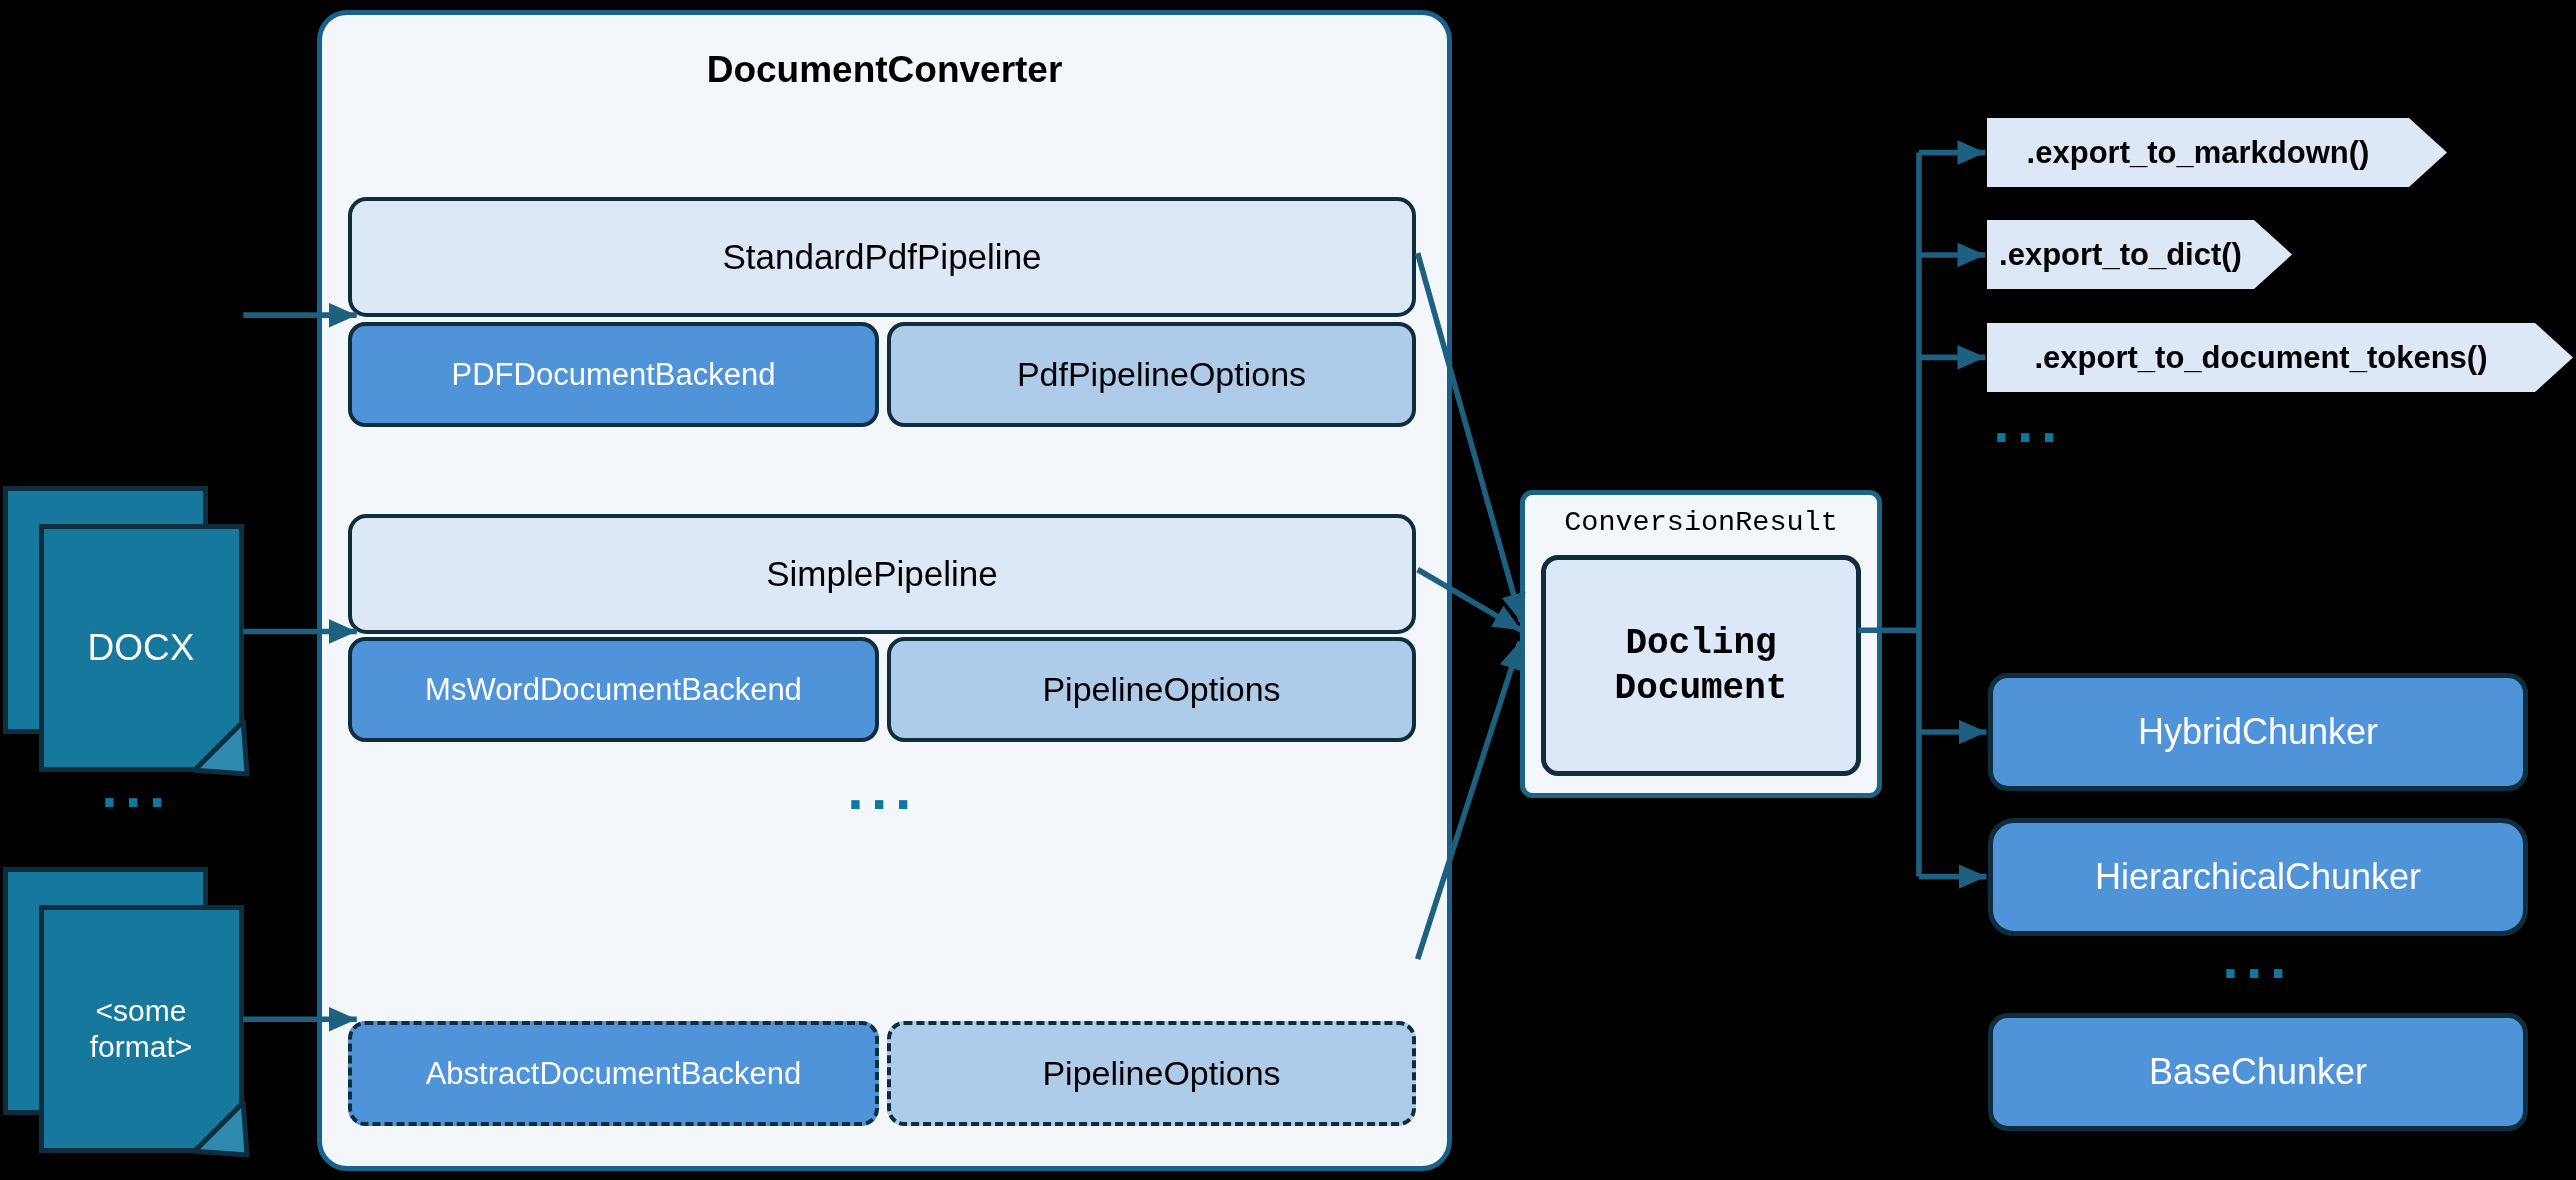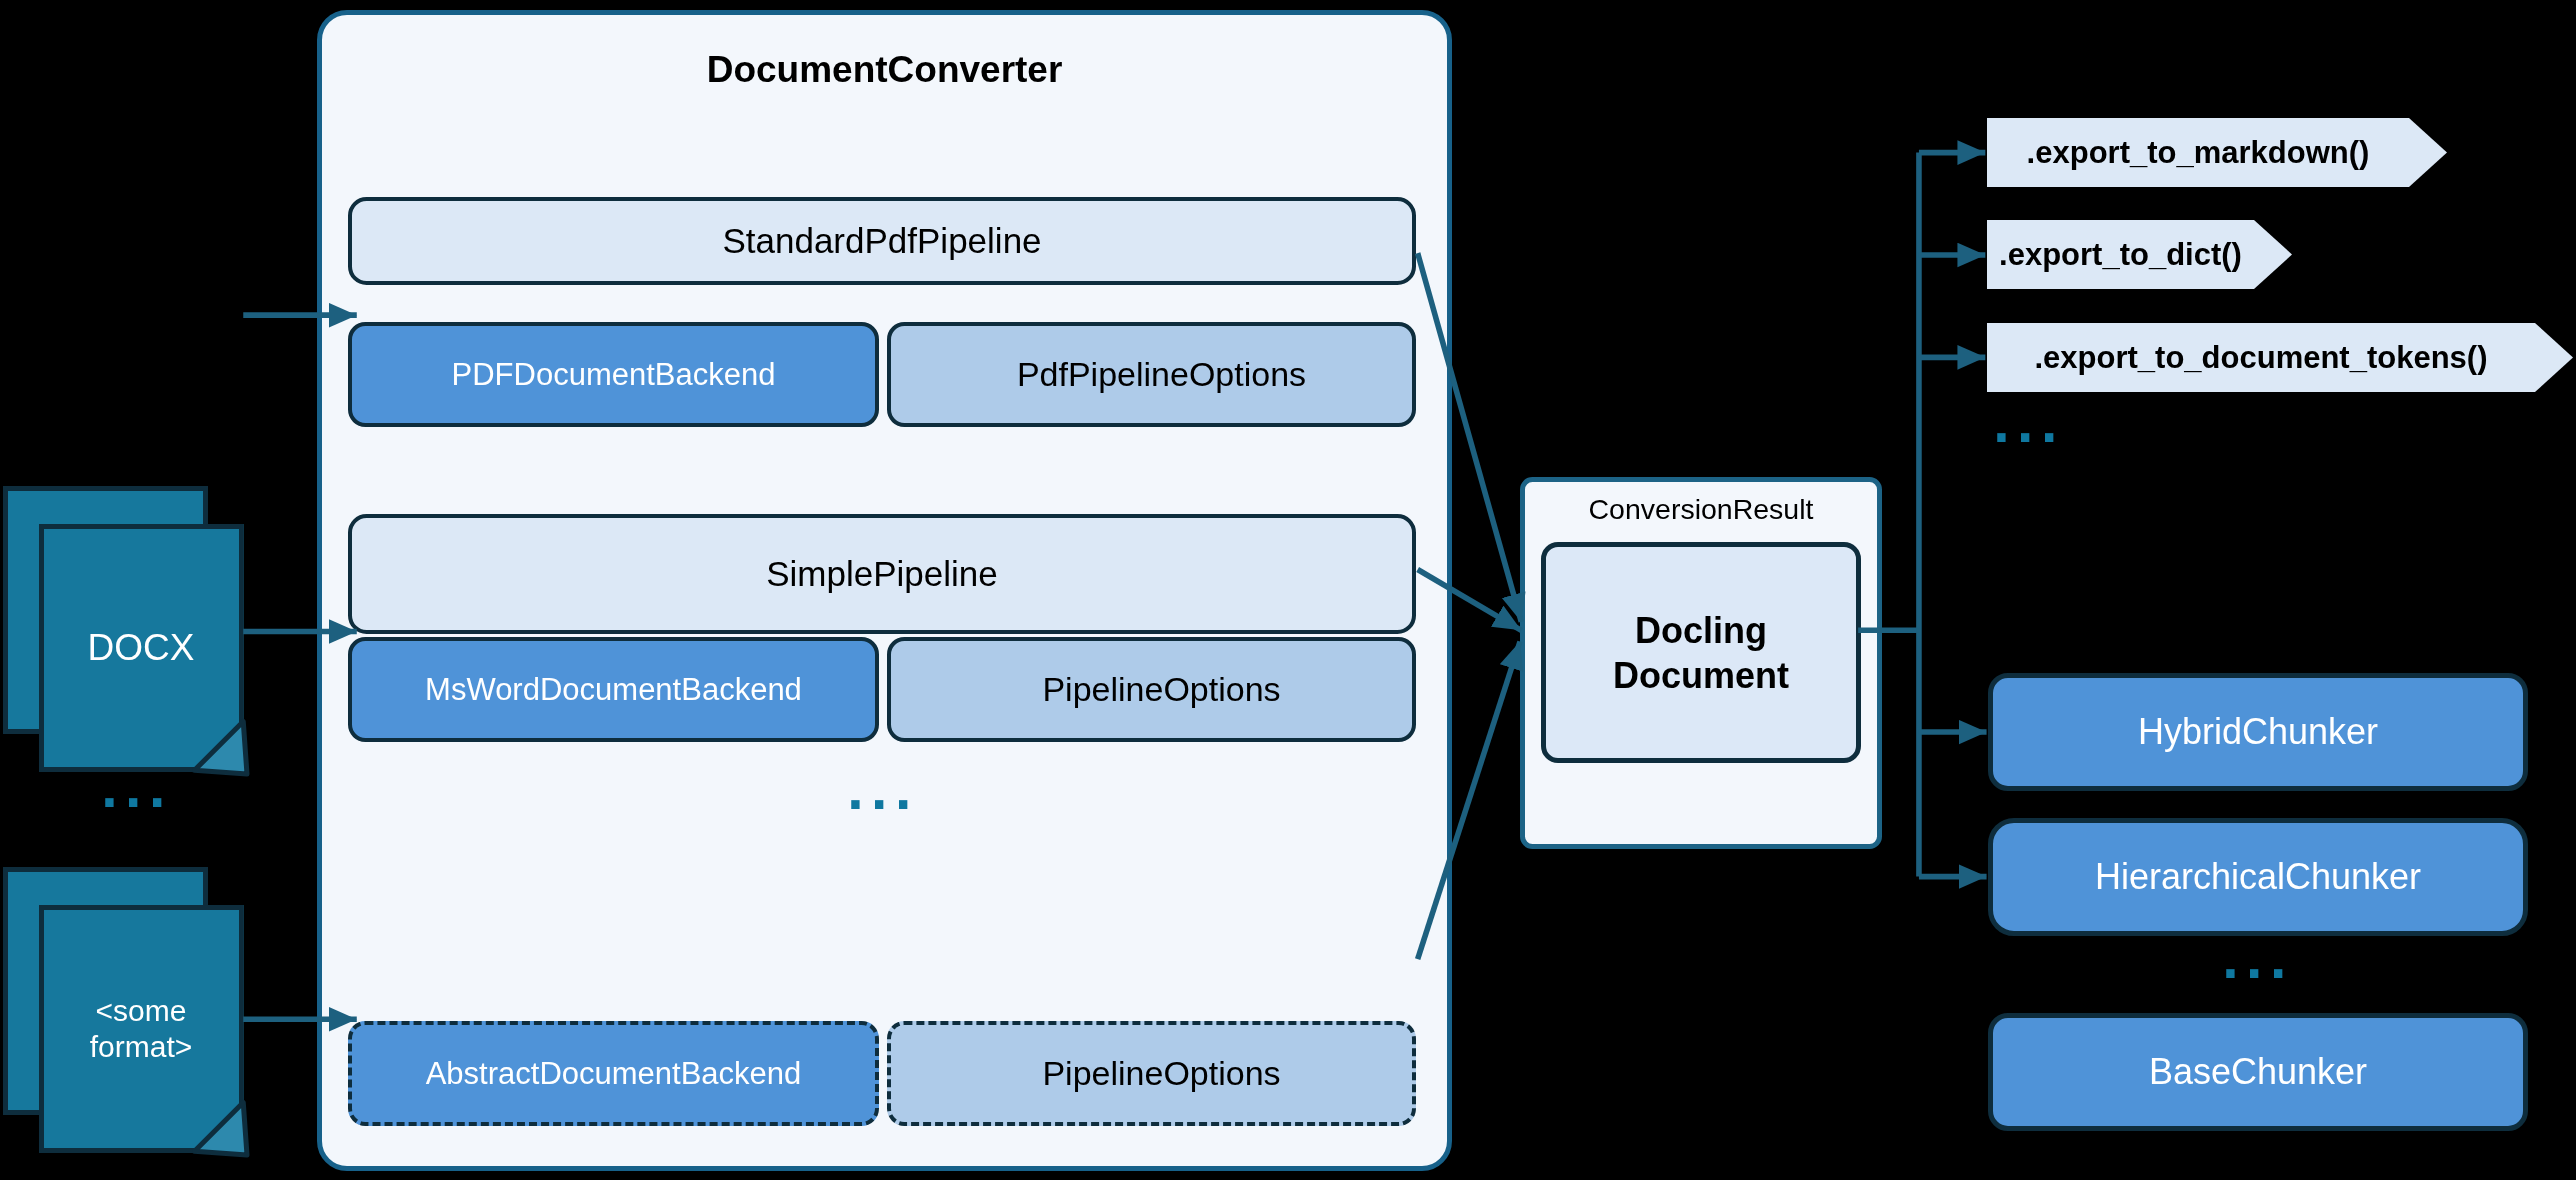--- a/index.html
+++ b/index.html
@@ -50,23 +50,23 @@
         display:flex;align-items:center;justify-content:center;
         font-size:35px;color:var(--pal-text_dark);}
   .prow{position:absolute;left:0;right:0;display:flex;justify-content:space-between;}
   .subbox{border:4.3px solid var(--pal-navy);border-radius:17.4px;box-sizing:border-box;
         display:flex;align-items:center;justify-content:center;}
   .backend{width:531px;background:var(--pal-backend_fill);color:var(--pal-text_light);font-size:31px;}
   .options{width:529px;background:var(--pal-options_fill);color:var(--pal-text_dark);font-size:34px;padding-left:20px;}
   .dashed{border-style:dashed;}
 
   
-  .result-outer{position:absolute;left:1520px;top:477px;width:362px;height:372px;
+  .result-outer{position:absolute;left:1520px;top:490px;width:362px;height:308px;
         background:var(--pal-container_fill);border:5px solid var(--pal-result_border);
-        border-radius:12.4px;box-sizing:border-box;}
+        border-radius:12.4px;box-sizing:border-box;font-family:Liberation Mono, monospace;}
   .result-label{position:absolute;left:0;right:0;top:11.2px;text-align:center;
         font-size:28.5px;color:var(--pal-text_dark);}
   .docling{position:absolute;left:16px;top:60px;width:320px;height:221px;
         background:var(--pal-panel_fill_light);border:5.6px solid var(--pal-navy);
         border-radius:17px;box-sizing:border-box;
         display:flex;flex-direction:column;align-items:center;justify-content:center;
         font-size:36px;font-weight:700;color:var(--pal-text_dark);line-height:1.25;}
 
   
   .export{position:absolute;height:69px;background:var(--pal-panel_fill);
@@ -113,21 +113,21 @@
     </div>
     <svg class="fold" style="left:189px;top:233px;right:auto;bottom:auto;" width="60" height="60" viewBox="0 0 96 96">
       <path class="fold-tri" d="M4 82 L82 4 L88 88 Z"></path>
     </svg>
   </div>
 
   <div class="converter">
     <div class="converter-title">DocumentConverter</div>
 
     <div class="pgroup" style="top:182px;height:230px;">
-      <div class="ptitle" style="height:88px;">
+      <div class="ptitle" style="height:120px;">
         <span>StandardPdfPipeline</span>
       </div>
       <div class="prow" style="top:125px;height:105px;">
         <div class="subbox backend">
           <span>PDFDocumentBackend</span>
         </div>
         <div class="subbox options">
           <span>PdfPipelineOptions</span>
         </div>
       </div>

